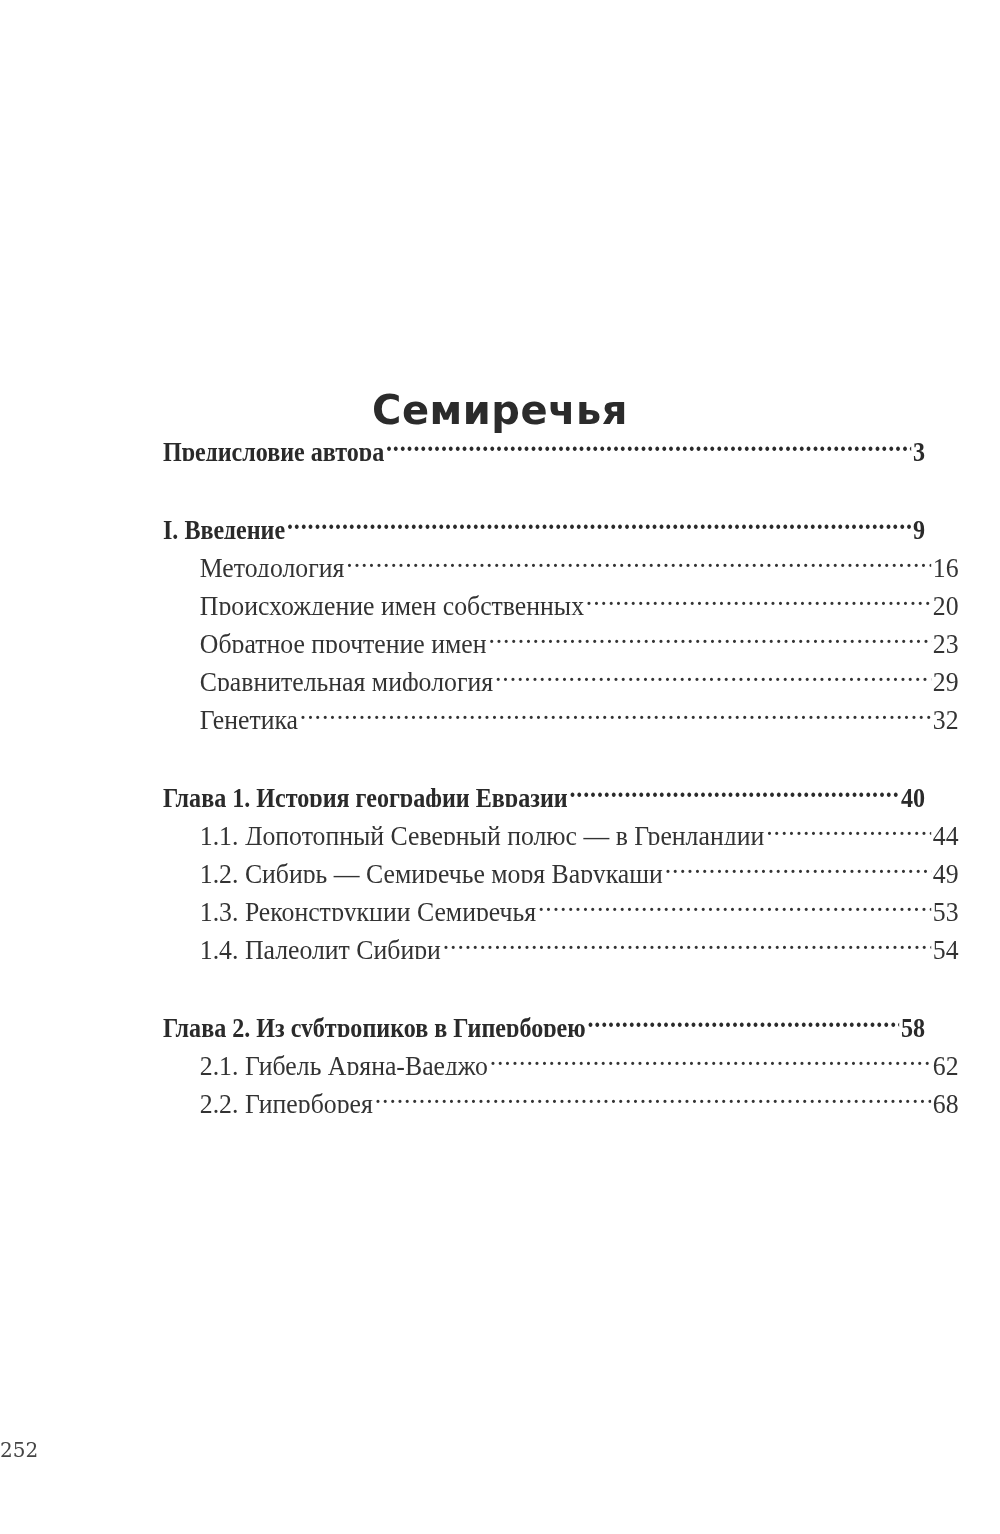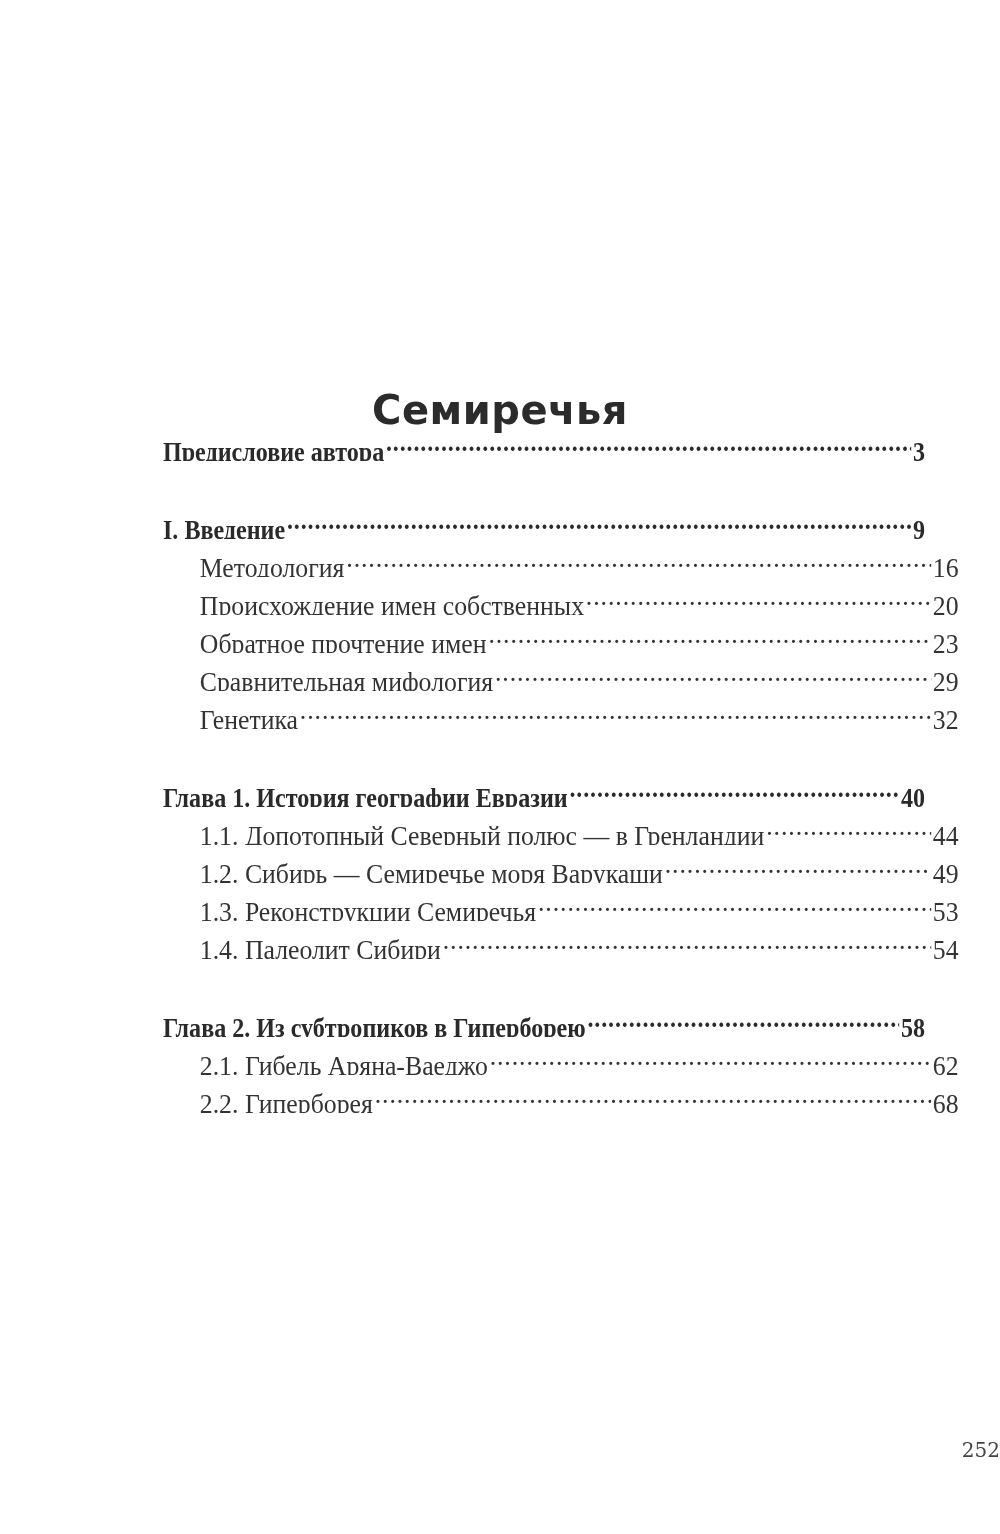--- a/index.html
+++ b/index.html
@@ -73,21 +73,21 @@
       letter-spacing: 1px;
       white-space: nowrap;
     }
     .row .page { flex: 0 0 auto; }
     .gap { height: 40px; }
     .folio {
       position: absolute;
       top: 1438px;
       left: 0;
       width: 1000px;
-      text-align: right;
+      text-align: left;
       font-family: "DejaVu Serif", serif;
       font-size: 20px;
       color: #444;
     }
   </style>
 </head>
 <body>
 
 <h1 class="title">Семиречья</h1>
 

